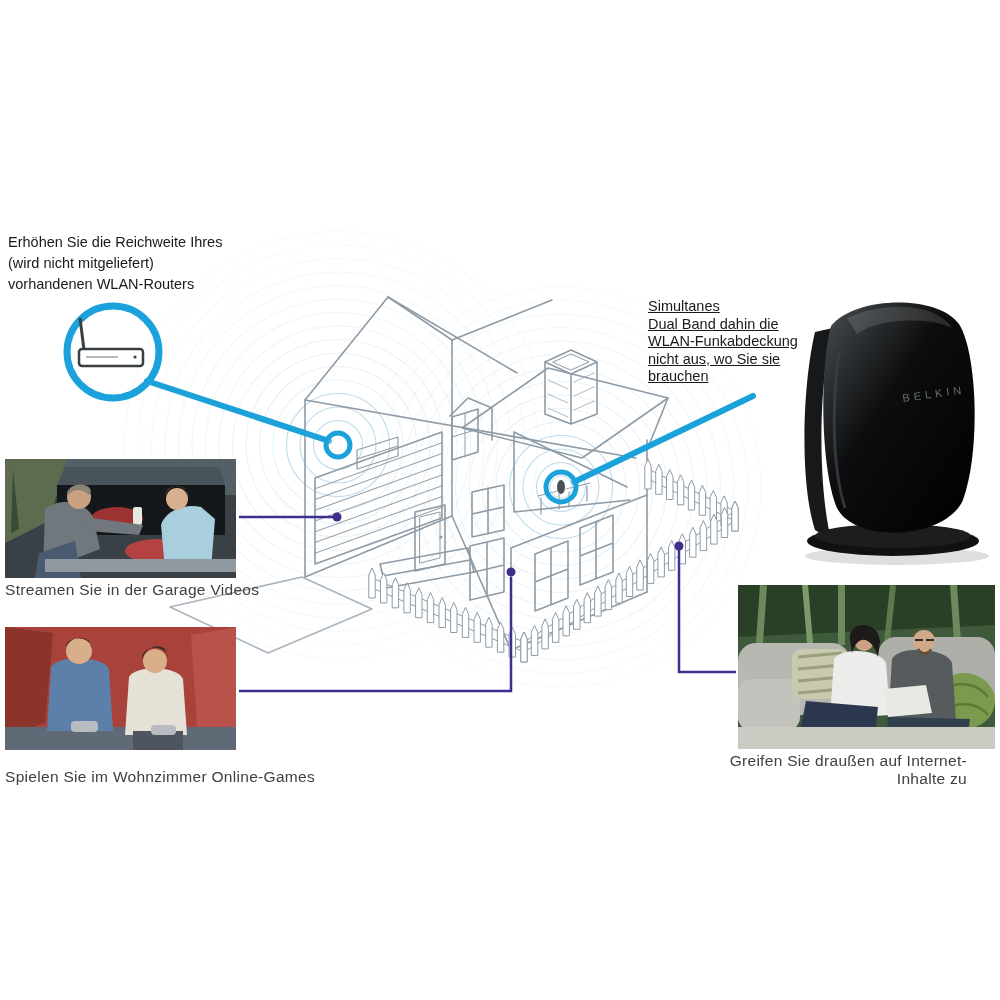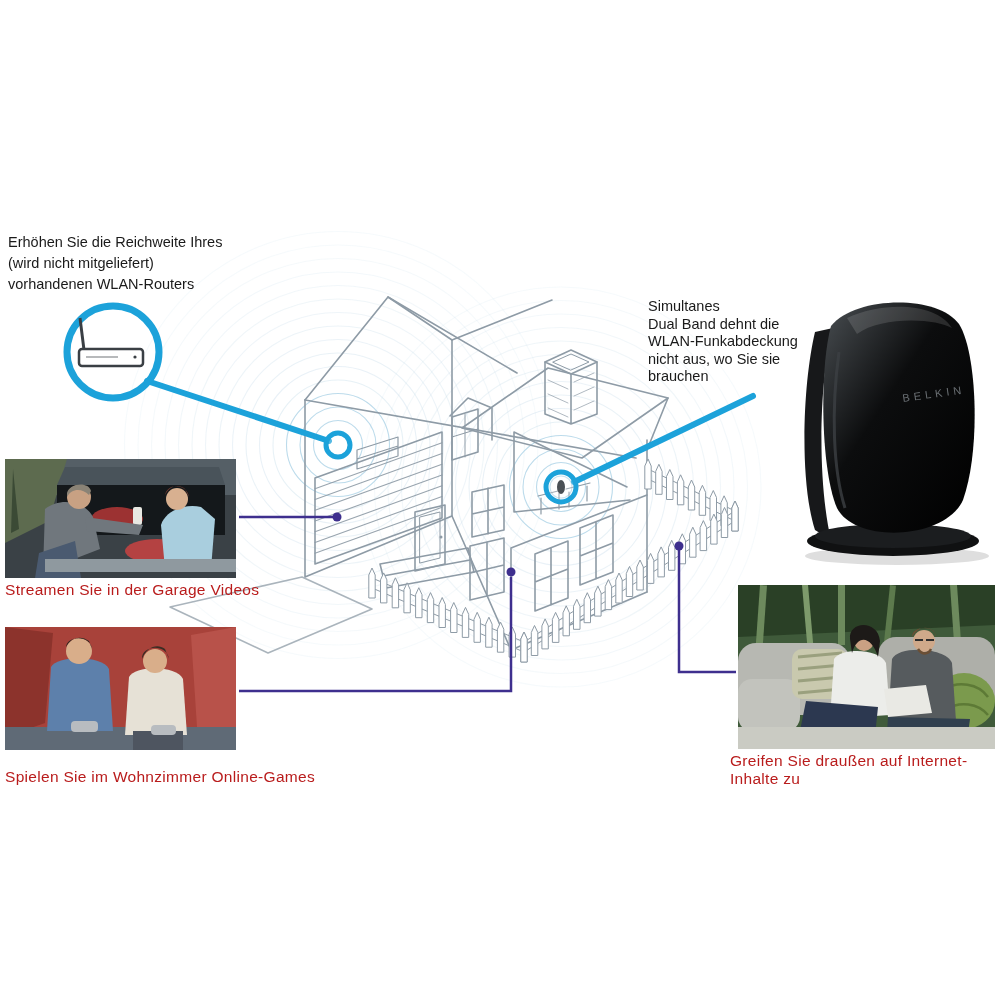--- a/index.html
+++ b/index.html
@@ -2,25 +2,25 @@
 <html><head>
 <meta charset="utf-8">
 <style>
   html,body{margin:0;padding:0;background:#fff;}
   #canvas{position:relative;width:1000px;height:1000px;background:#fff;overflow:hidden;
           font-family:"Liberation Sans",sans-serif;color:#1a1a1a;}
   svg{display:block;}
   #diagram{position:absolute;left:0;top:0;}
   .txt{position:absolute;font-weight:400;}
   #t1{left:8px;top:232px;font-size:14.5px;line-height:21px;}
-  #t2{left:648px;top:298px;font-size:14.5px;line-height:17.5px;}
-  .caption{position:absolute;font-size:15.5px;letter-spacing:.3px;color:#b91c1c;}
+  #t2{left:648px;top:298px;font-size:14.5px;line-height:17.5px;text-decoration:underline;}
+  .caption{position:absolute;font-size:15.5px;letter-spacing:.3px;color:#404040;}
   #cap-garage{left:5px;top:581px;}
   #cap-living{left:5px;top:752px;margin-top:16px;}
-  #cap-outdoor{left:730px;top:752px;width:265px;text-align:left;}
+  #cap-outdoor{left:702px;top:752px;width:265px;text-align:right;}
   .photo{position:absolute;}
   #photo-garage{left:5px;top:459px;}
   #photo-living{left:5px;top:627px;}
   #photo-outdoor{left:738px;top:585px;}
   #product{position:absolute;left:785px;top:290px;}
 </style>
 </head>
 <body>
 
 <div id="canvas">
@@ -191,21 +191,21 @@
     <ellipse cx="561" cy="487" rx="4" ry="7" fill="#4a5055"></ellipse>
   </svg>
 
   <div class="txt" id="t1">
     <div>Erhöhen Sie die Reichweite Ihres</div>
     <div>(wird nicht mitgeliefert)</div>
     <div>vorhandenen WLAN-Routers</div>
   </div>
   <div class="txt" id="t2">
     <div>Simultanes</div>
-    <div>Dual Band dehnt die</div>
+    <div>Dual Band dahin die</div>
     <div>WLAN-Funkabdeckung</div>
     <div>nicht aus, wo Sie sie</div>
     <div>brauchen</div>
   </div>
 
   <svg class="photo" id="photo-garage" width="231" height="119" viewBox="0 0 231 119">
     <rect width="231" height="119" fill="#3a4146"></rect>
     <rect width="231" height="36" fill="#555f66"></rect>
     <path d="M0,0 L62,0 L44,62 L0,84 Z" fill="#5d6b4f"></path>
     <path d="M8,10 L14,70 L6,74 Z" fill="#3b4a35"></path>

